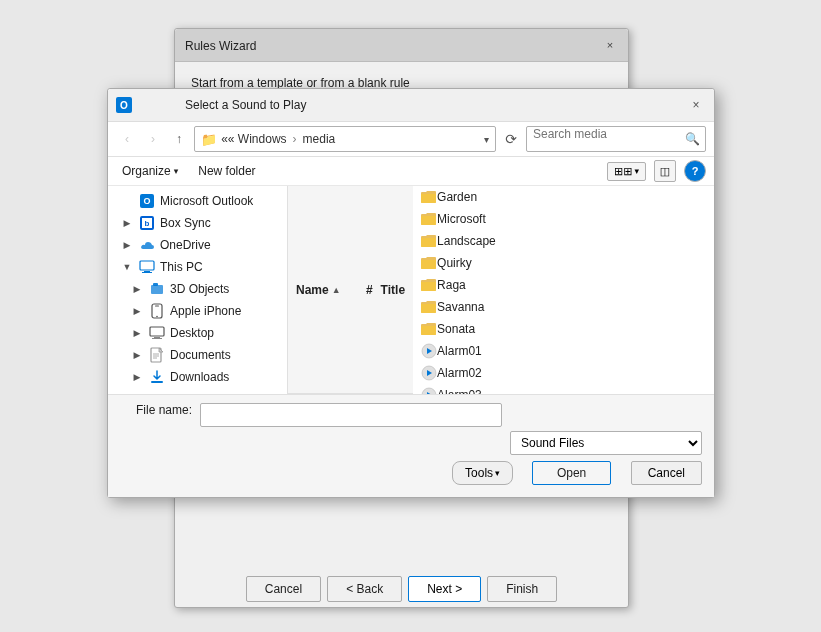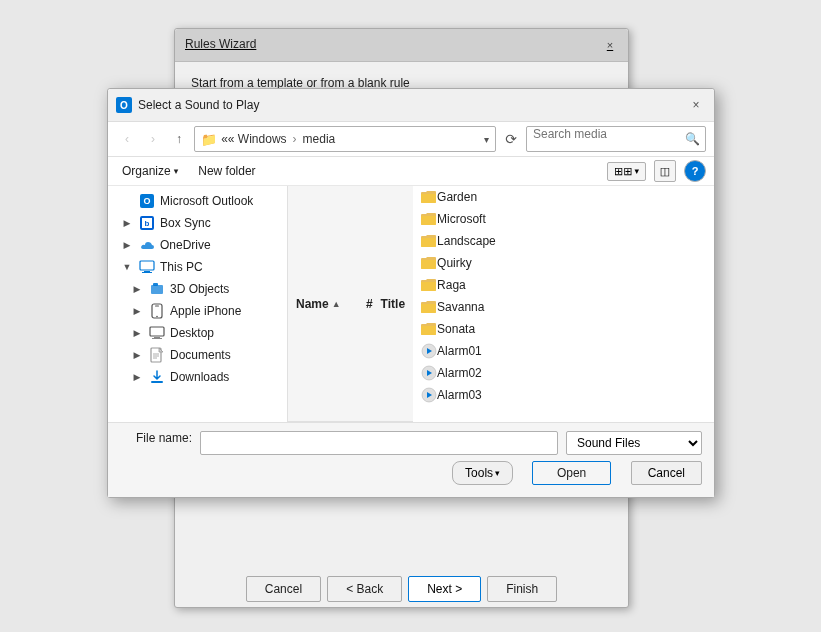--- a/index.html
+++ b/index.html
@@ -22,25 +22,24 @@
       height: 580px;
       background: #f0f0f0;
       border: 1px solid #aaa;
       box-shadow: 2px 2px 8px rgba(0,0,0,0.3);
       border-radius: 3px;
     }
     .rules-wizard-titlebar {
       background: #d0d0d0;
       padding: 8px 10px;
       display: flex;
-      align-items: flex-start;
+      align-items: flex-end;
       justify-content: space-between;
       border-bottom: 1px solid #bbb;
       border-radius: 3px 3px 0 0;
-      text-decoration: underline;
     }
     .rules-wizard-title {
       font-size: 12px;
       color: #222;
     }
     .rules-wizard-close {
       width: 16px;
       height: 16px;
       display: flex;
       align-items: center;
@@ -108,20 +107,21 @@
       min-height: 32px;
     }
     .dialog-title-left {
       display: flex;
       align-items: center;
       gap: 6px;
     }
     .dialog-title-text {
       font-size: 12px;
       color: #222;
+      margin-left: 47px;
     }
     .dialog-close-btn {
       width: 20px;
       height: 20px;
       display: flex;
       align-items: center;
       justify-content: center;
       font-size: 12px;
       color: #555;
       cursor: pointer;
@@ -412,27 +412,28 @@
     .footer-input {
       flex: 1;
       height: 24px;
       border: 1px solid #b0b0b0;
       border-radius: 2px;
       padding: 2px 6px;
       font-size: 12px;
       background: #fff;
     }
     .footer-select {
-      width: 136px;
+      width: 192px;
       height: 24px;
       border: 1px solid #b0b0b0;
       border-radius: 2px;
       padding: 2px 6px;
       font-size: 12px;
       background: #fff;
+      margin-top: 28px;
     }
     .tools-btn {
       display: flex;
       align-items: center;
       gap: 2px;
       padding: 4px 12px;
       font-size: 12px;
       border: 1px solid #b0b0b0;
       background: #f0f0f0;
       cursor: pointer;

